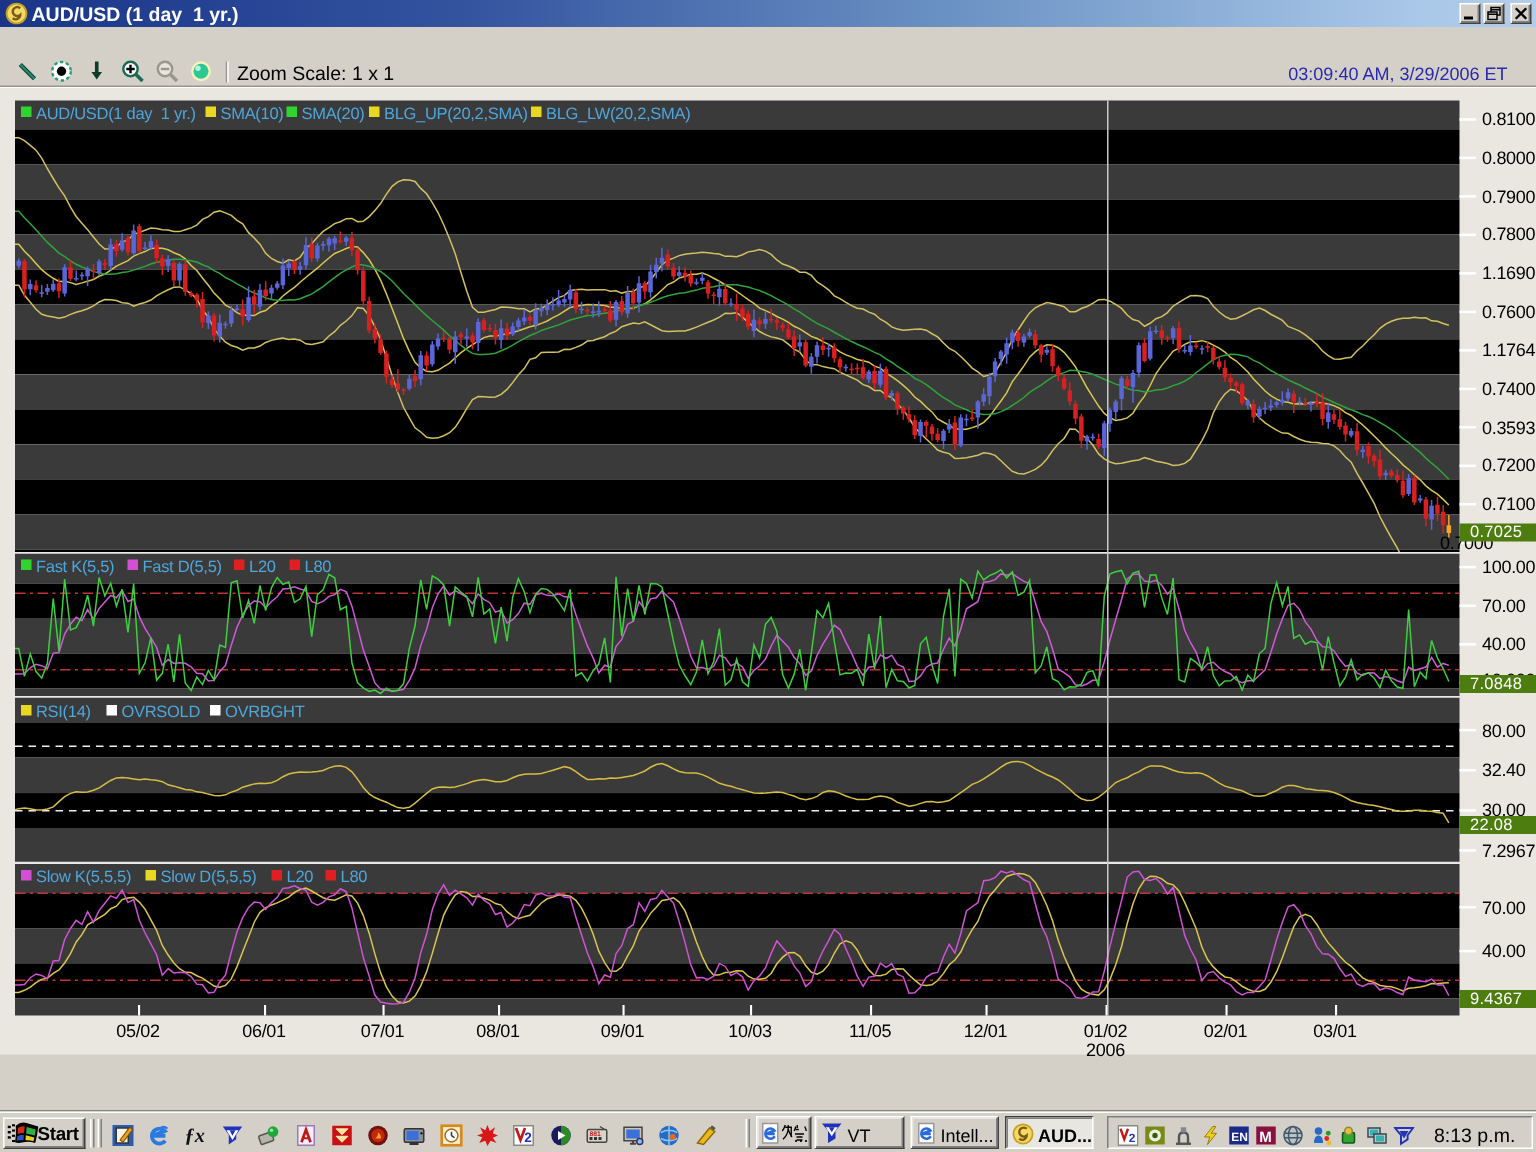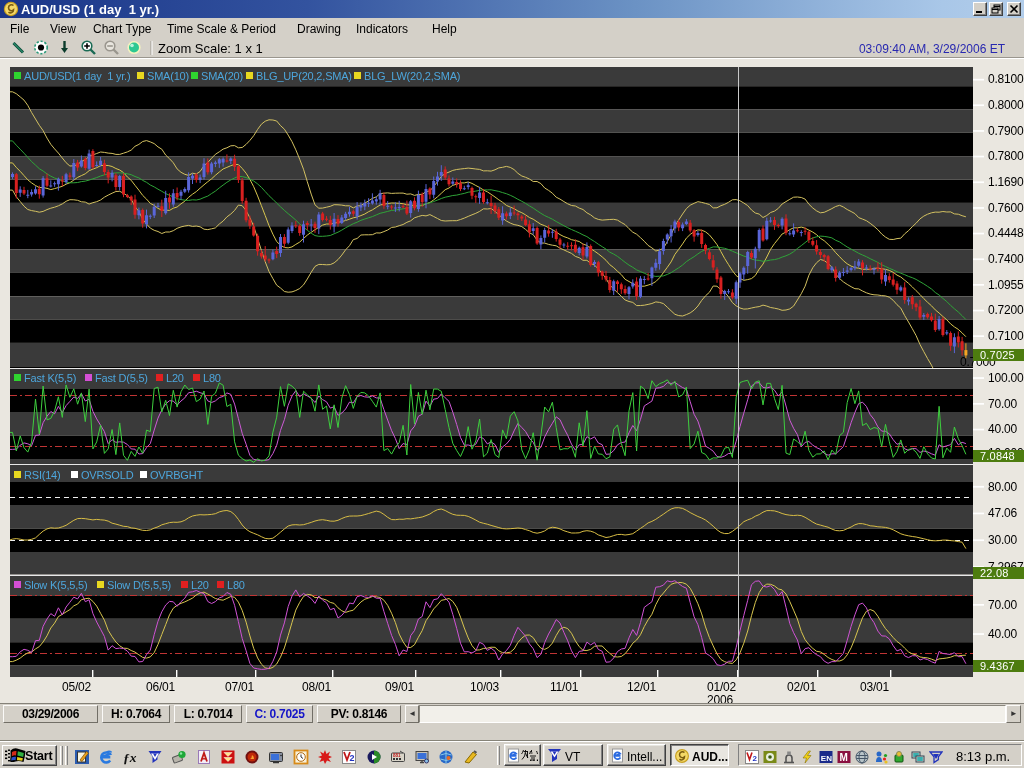--- a/index.html
+++ b/index.html
@@ -23,21 +23,21 @@
 
 #warn{position:absolute;left:0;top:723px;width:1024px;height:18px;background:#d4d0c8;font-size:13px;color:#000;line-height:18px;padding-left:4px}
 
 #taskbar{position:absolute;left:0;top:741px;width:1024px;height:27px;background:#d4d0c8;border-top:1px solid #fff;box-shadow:0 -1px 0 #868378}
 .tbtn{position:absolute;top:744px;height:22px;background:#d4d0c8;border:1px solid;border-color:#fff #404040 #404040 #fff;box-shadow:inset -1px -1px 0 #808080,inset 1px 1px 0 #e8e6e0;font-size:12px}
 
 .axl{position:absolute;font-size:12px;color:#000;letter-spacing:-0.2px}
 .leg{position:absolute;font-size:11px;color:#4da6dc;white-space:nowrap;letter-spacing:-0.2px}
 .lsq{display:inline-block;width:7px;height:7px;margin-right:3px;position:relative;top:-1px}
 .gbox{position:absolute;left:973px;width:51px;height:12px;background:#4d7c0f;color:#fff;font-size:11px;line-height:12px;padding-left:7px;letter-spacing:0.2px}
-.xlab{position:absolute;font-size:12px;color:#000;top:680px;width:60px;letter-spacing:-0.2px}
+.xlab{position:absolute;font-size:12px;color:#000;top:680px;width:60px;text-align:center;letter-spacing:-0.2px}
 </style></head><body>
 <div id="root">
 
 <div id="titlebar"></div>
 <svg class="abs" style="left:3px;top:1px" width="16" height="16" viewBox="0 0 16 16">
       <circle cx="8" cy="8" r="7.2" fill="#c8a020"></circle>
       <circle cx="8" cy="8" r="6" fill="#f4d868"></circle>
       <path d="M10.5 4.5a3 3 0 0 0-5 2.2 3 3 0 0 0 5 2.2 3 3 0 0 1-5 2.2" fill="none" stroke="#7a5c10" stroke-width="1.6"></path>
     </svg>
 <div id="titletxt">AUD/USD (1 day&nbsp; 1 yr.)</div>
@@ -47,29 +47,20 @@
 <div class="wbtn" style="right:21px"><svg width="12" height="12">
         <rect x="4" y="2" width="6" height="5" fill="none" stroke="#000" stroke-width="1"></rect>
         <rect x="4" y="3" width="6" height="1" fill="#000"></rect>
         <rect x="2" y="5" width="6" height="5" fill="#d4d0c8" stroke="#000" stroke-width="1"></rect>
         <rect x="2" y="6" width="6" height="1" fill="#000"></rect>
       </svg></div>
 <div class="wbtn" style="right:3px"><svg width="12" height="12">
         <path d="M2.5 2.5l7 7M9.5 2.5l-7 7" stroke="#000" stroke-width="1.6"></path>
       </svg></div>
 
-<div id="menubar">
-<div class="mi" style="left:10px">File</div>
-<div class="mi" style="left:50px">View</div>
-<div class="mi" style="left:93px">Chart Type</div>
-<div class="mi" style="left:167px">Time Scale &amp; Period</div>
-<div class="mi" style="left:297px">Drawing</div>
-<div class="mi" style="left:356px">Indicators</div>
-<div class="mi" style="left:432px">Help</div>
-</div>
 
 <div id="toolbar"></div>
 <svg class="abs" style="left:0;top:39px" width="250" height="18" viewBox="0 0 250 18">
 <path d="M13.5 4L23 13.5" stroke="#0e4a3a" stroke-width="3"></path>
 <path d="M13.5 4L23 13.5" stroke="#2a8a6a" stroke-width="1.2"></path>
 <circle cx="41" cy="8.5" r="6.2" fill="#fff" stroke="#2a9a7a" stroke-width="1.6" stroke-dasharray="2.2 1.8"></circle>
 <circle cx="41" cy="8.5" r="3.1" fill="#000"></circle>
 <path d="M64.5 2v8" stroke="#0c3c2c" stroke-width="2.4"></path>
 <path d="M61 9l3.5 5 3.5-5z" fill="#0c3c2c"></path>
 <circle cx="87" cy="7" r="4.8" fill="#fff" stroke="#1a6a54" stroke-width="1.6"></circle>
@@ -200,32 +191,32 @@
       <rect x="817" y="670" width="1.4" height="7" fill="#fff"></rect>
       <rect x="890" y="670" width="1.4" height="7" fill="#fff"></rect>
       <rect x="738" y="67" width="1" height="610" fill="#c9c9c9"></rect>
     </svg>
 <div class="axl" style="left:988px;top:72px">0.8100</div>
     <div class="axl" style="left:988px;top:98px">0.8000</div>
     <div class="axl" style="left:988px;top:124px">0.7900</div>
     <div class="axl" style="left:988px;top:149px">0.7800</div>
     <div class="axl" style="left:988px;top:175px">1.1690</div>
     <div class="axl" style="left:988px;top:201px">0.7600</div>
-    <div class="axl" style="left:988px;top:226px">0.4448</div>
+    <div class="axl" style="left:988px;top:226px">1.1764</div>
     <div class="axl" style="left:988px;top:252px">0.7400</div>
-    <div class="axl" style="left:988px;top:278px">1.0955</div>
+    <div class="axl" style="left:988px;top:278px">0.3593</div>
     <div class="axl" style="left:988px;top:303px">0.7200</div>
     <div class="axl" style="left:988px;top:329px">0.7100</div>
     <div class="axl" style="left:960px;top:355px">0.7000</div>
     <div class="axl" style="left:988px;top:371px">100.00</div>
     <div class="axl" style="left:988px;top:397px">70.00</div>
     <div class="axl" style="left:988px;top:422px">40.00</div>
     <div class="axl" style="left:988px;top:446px">10.0000</div>
     <div class="axl" style="left:988px;top:480px">80.00</div>
-    <div class="axl" style="left:988px;top:506px">47.06</div>
+    <div class="axl" style="left:988px;top:506px">32.40</div>
     <div class="axl" style="left:988px;top:533px">30.00</div>
     <div class="axl" style="left:988px;top:560px">7.2967</div>
     <div class="axl" style="left:988px;top:598px">70.00</div>
     <div class="axl" style="left:988px;top:627px">40.00</div>
 <div class="leg" style="left:14px;top:70px"><span class="lsq" style="background:#2fd42f"></span>AUD/USD(1 day&nbsp; 1 yr.)</div>
     <div class="leg" style="left:137px;top:70px"><span class="lsq" style="background:#e8d820"></span>SMA(10)</div>
     <div class="leg" style="left:191px;top:70px"><span class="lsq" style="background:#2fd42f"></span>SMA(20)</div>
     <div class="leg" style="left:246px;top:70px"><span class="lsq" style="background:#e8d820"></span>BLG_UP(20,2,SMA)</div>
     <div class="leg" style="left:354px;top:70px"><span class="lsq" style="background:#e8d820"></span>BLG_LW(20,2,SMA)</div>
     <div class="leg" style="left:14px;top:372px"><span class="lsq" style="background:#2fd42f"></span>Fast K(5,5)</div>
@@ -234,45 +225,35 @@
     <div class="leg" style="left:193px;top:372px"><span class="lsq" style="background:#e02020"></span>L80</div>
     <div class="leg" style="left:14px;top:469px"><span class="lsq" style="background:#e8d820"></span>RSI(14)</div>
     <div class="leg" style="left:71px;top:469px"><span class="lsq" style="background:#fff"></span>OVRSOLD</div>
     <div class="leg" style="left:140px;top:469px"><span class="lsq" style="background:#fff"></span>OVRBGHT</div>
     <div class="leg" style="left:14px;top:579px"><span class="lsq" style="background:#d44fd4"></span>Slow K(5,5,5)</div>
     <div class="leg" style="left:97px;top:579px"><span class="lsq" style="background:#e8d820"></span>Slow D(5,5,5)</div>
     <div class="leg" style="left:181px;top:579px"><span class="lsq" style="background:#e02020"></span>L20</div>
     <div class="leg" style="left:217px;top:579px"><span class="lsq" style="background:#e02020"></span>L80</div>
 <div class="gbox" style="top:349px">0.7025</div>
     <div class="gbox" style="top:449.5px">7.0848</div>
-    <div class="gbox" style="top:567px">22.08</div>
+    <div class="gbox" style="top:544px">22.08</div>
     <div class="gbox" style="top:659.5px">9.4367</div>
 <div class="xlab" style="left:62px">05/02</div>
     <div class="xlab" style="left:146px">06/01</div>
     <div class="xlab" style="left:225px">07/01</div>
     <div class="xlab" style="left:302px">08/01</div>
     <div class="xlab" style="left:385px">09/01</div>
     <div class="xlab" style="left:470px">10/03</div>
-    <div class="xlab" style="left:550px">11/01</div>
+    <div class="xlab" style="left:550px">11/05</div>
     <div class="xlab" style="left:627px">12/01</div>
     <div class="xlab" style="left:707px">01/02</div>
     <div class="xlab" style="left:787px">02/01</div>
     <div class="xlab" style="left:860px">03/01</div>
     <div class="xlab" style="left:707px;top:693px">2006</div>
 
-<div id="status">
-      <div class="sbox" style="left:3px;width:95px;color:#000">03/29/2006</div>
-      <div class="sbox" style="left:102px;width:68px;color:#000">H: 0.7064</div>
-      <div class="sbox" style="left:174px;width:68px;color:#000">L: 0.7014</div>
-      <div class="sbox" style="left:246px;width:67px;color:#1414c8">C: 0.7025</div>
-      <div class="sbox" style="left:317px;width:84px;color:#000">PV: 0.8146</div>
-      <div class="sbox" style="left:405px;width:14px;font-size:8px;line-height:16px;color:#333">◄</div>
-      <div style="position:absolute;left:419px;top:1px;width:587px;height:18px;background:#f2f0ea;border:1px solid;border-color:#8a877e #fff #fff #8a877e"></div>
-      <div class="sbox" style="left:1006px;width:15px;font-size:8px;line-height:16px;color:#333">►</div>
-    </div>
 
 
 <div id="taskbar"></div>
 
 <div class="abs" style="left:2px;top:745px;width:55px;height:21px;background:#d4d0c8;border:1px solid;border-color:#fff #404040 #404040 #fff;box-shadow:inset -1px -1px 0 #808080"></div>
 <svg class="abs" style="left:5px;top:747px" width="21" height="17" viewBox="0 0 21 17">
 <g fill="#000">
         <rect x="0" y="3.5" width="2.2" height="1.6"></rect>
         <rect x="0" y="7" width="2.2" height="1.6"></rect>
         <rect x="0" y="10.5" width="2.2" height="1.6"></rect>

